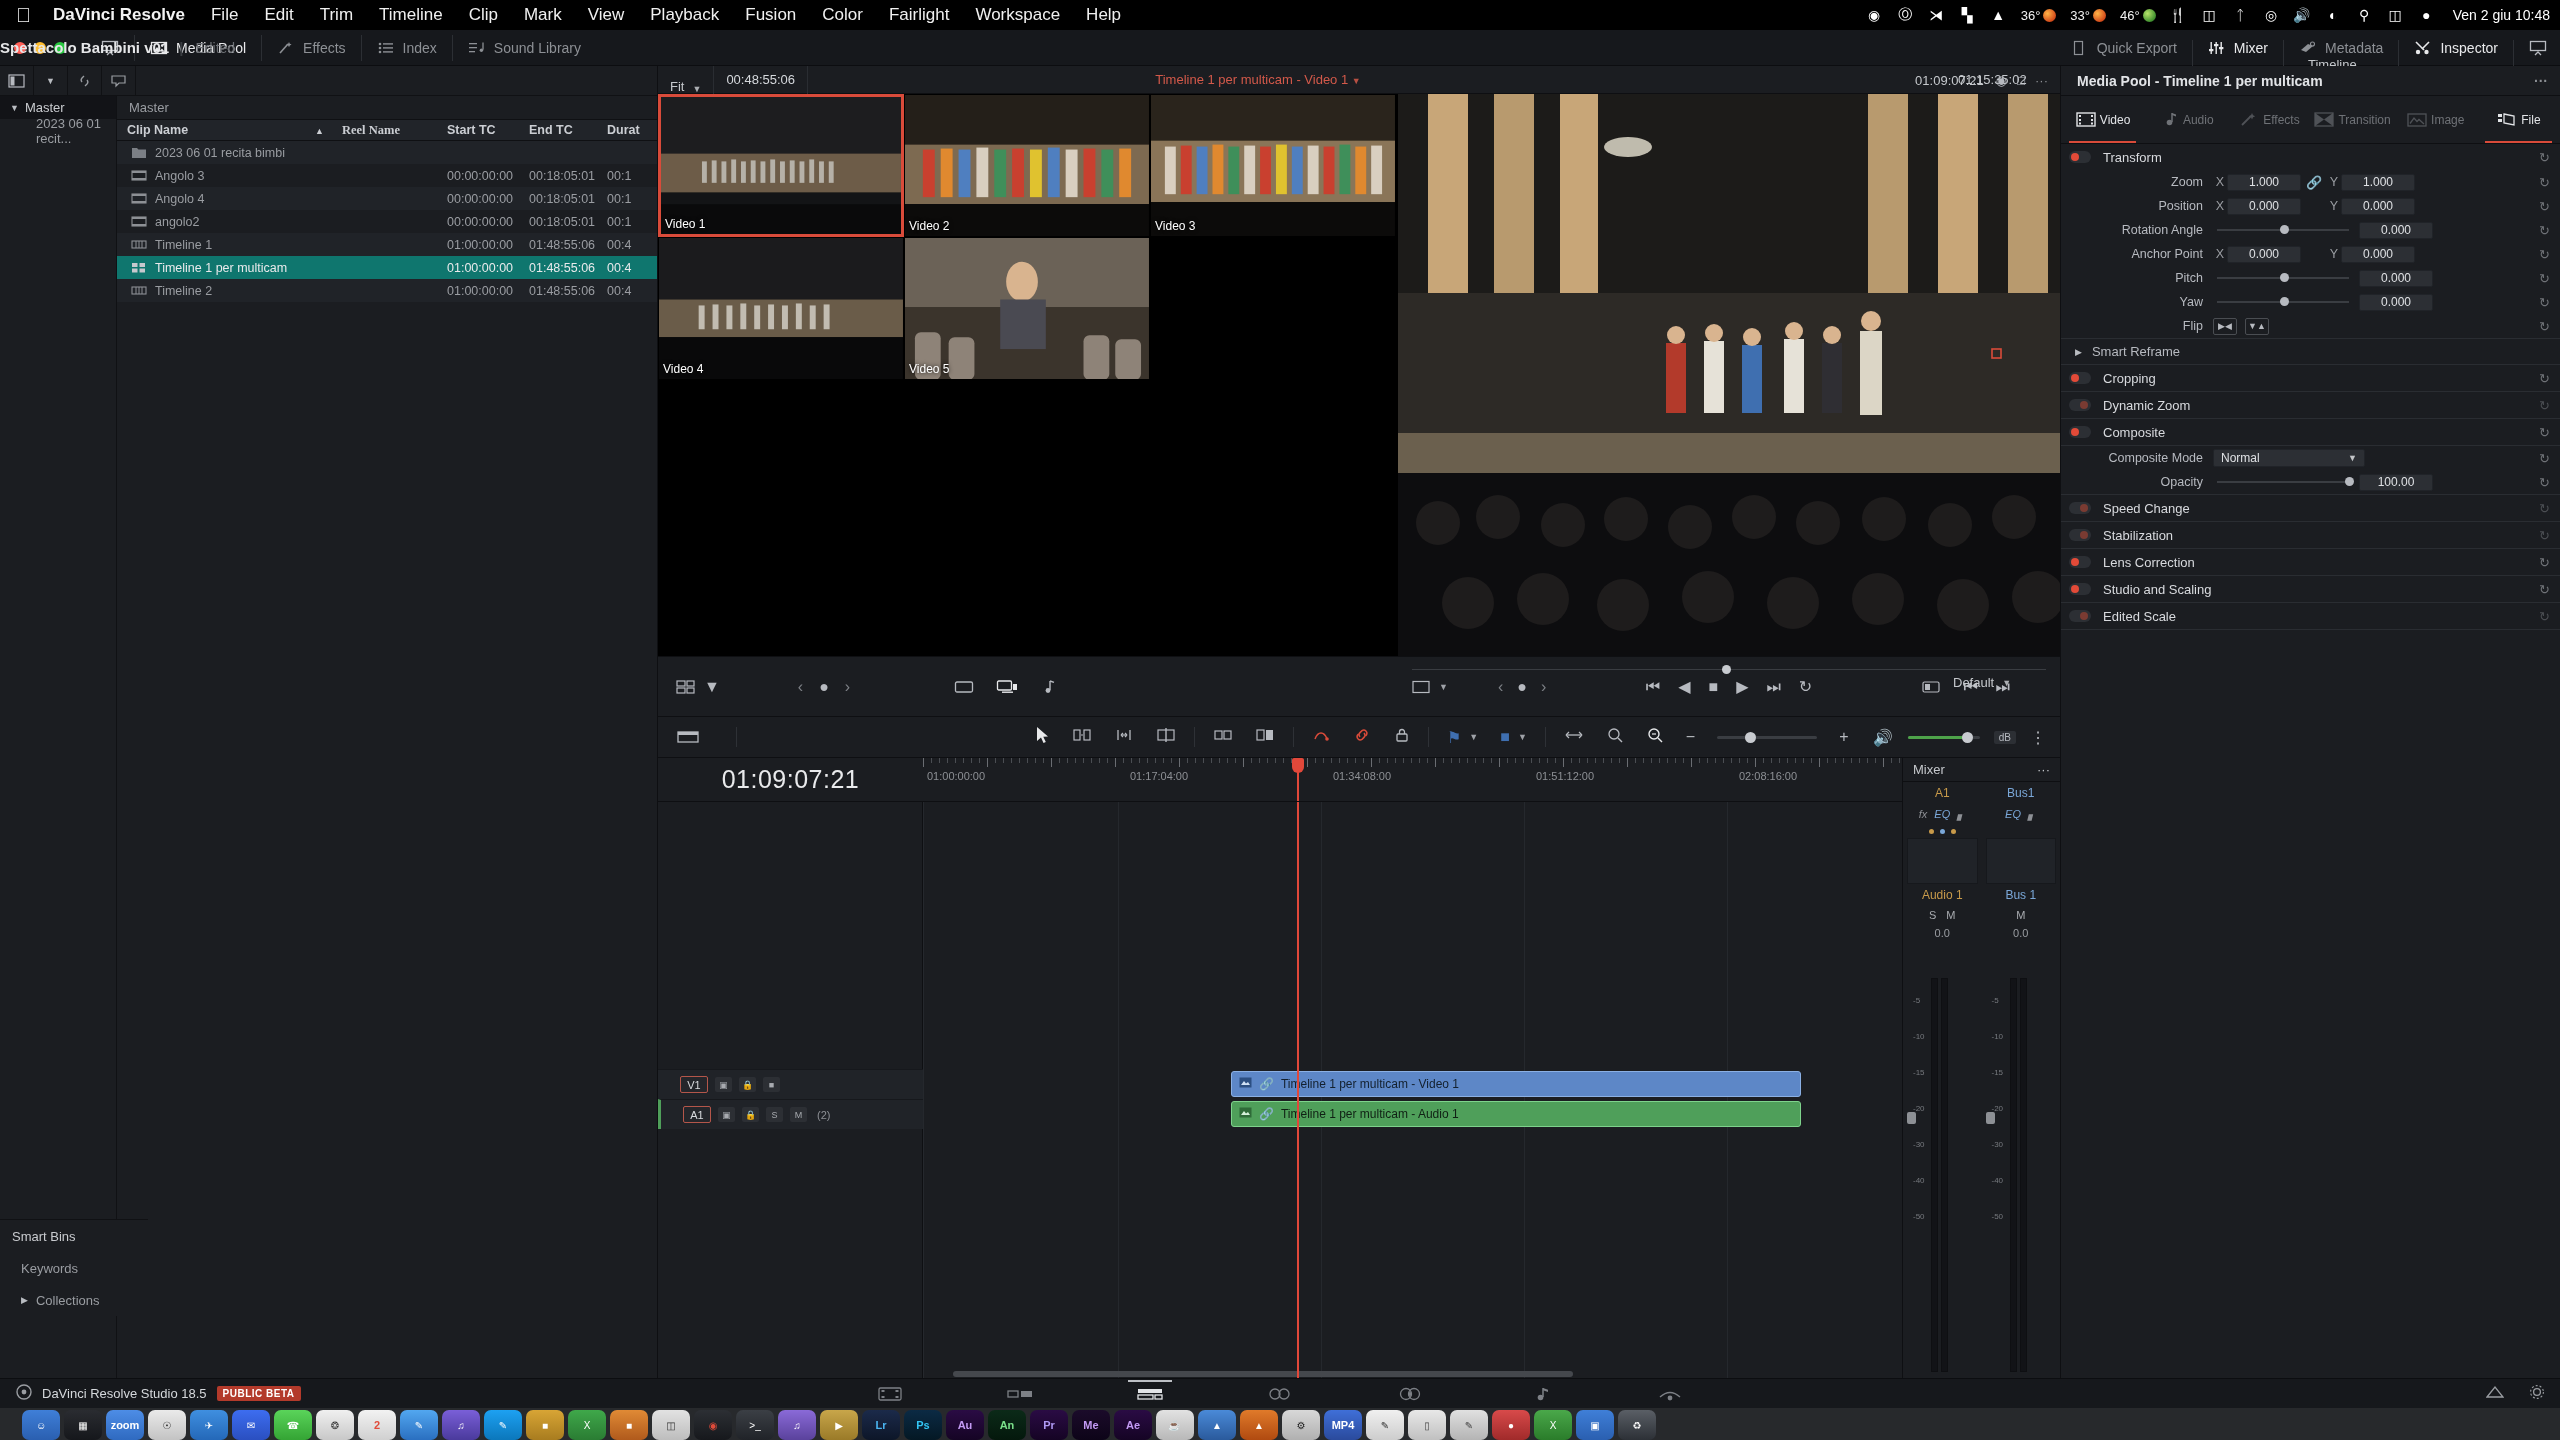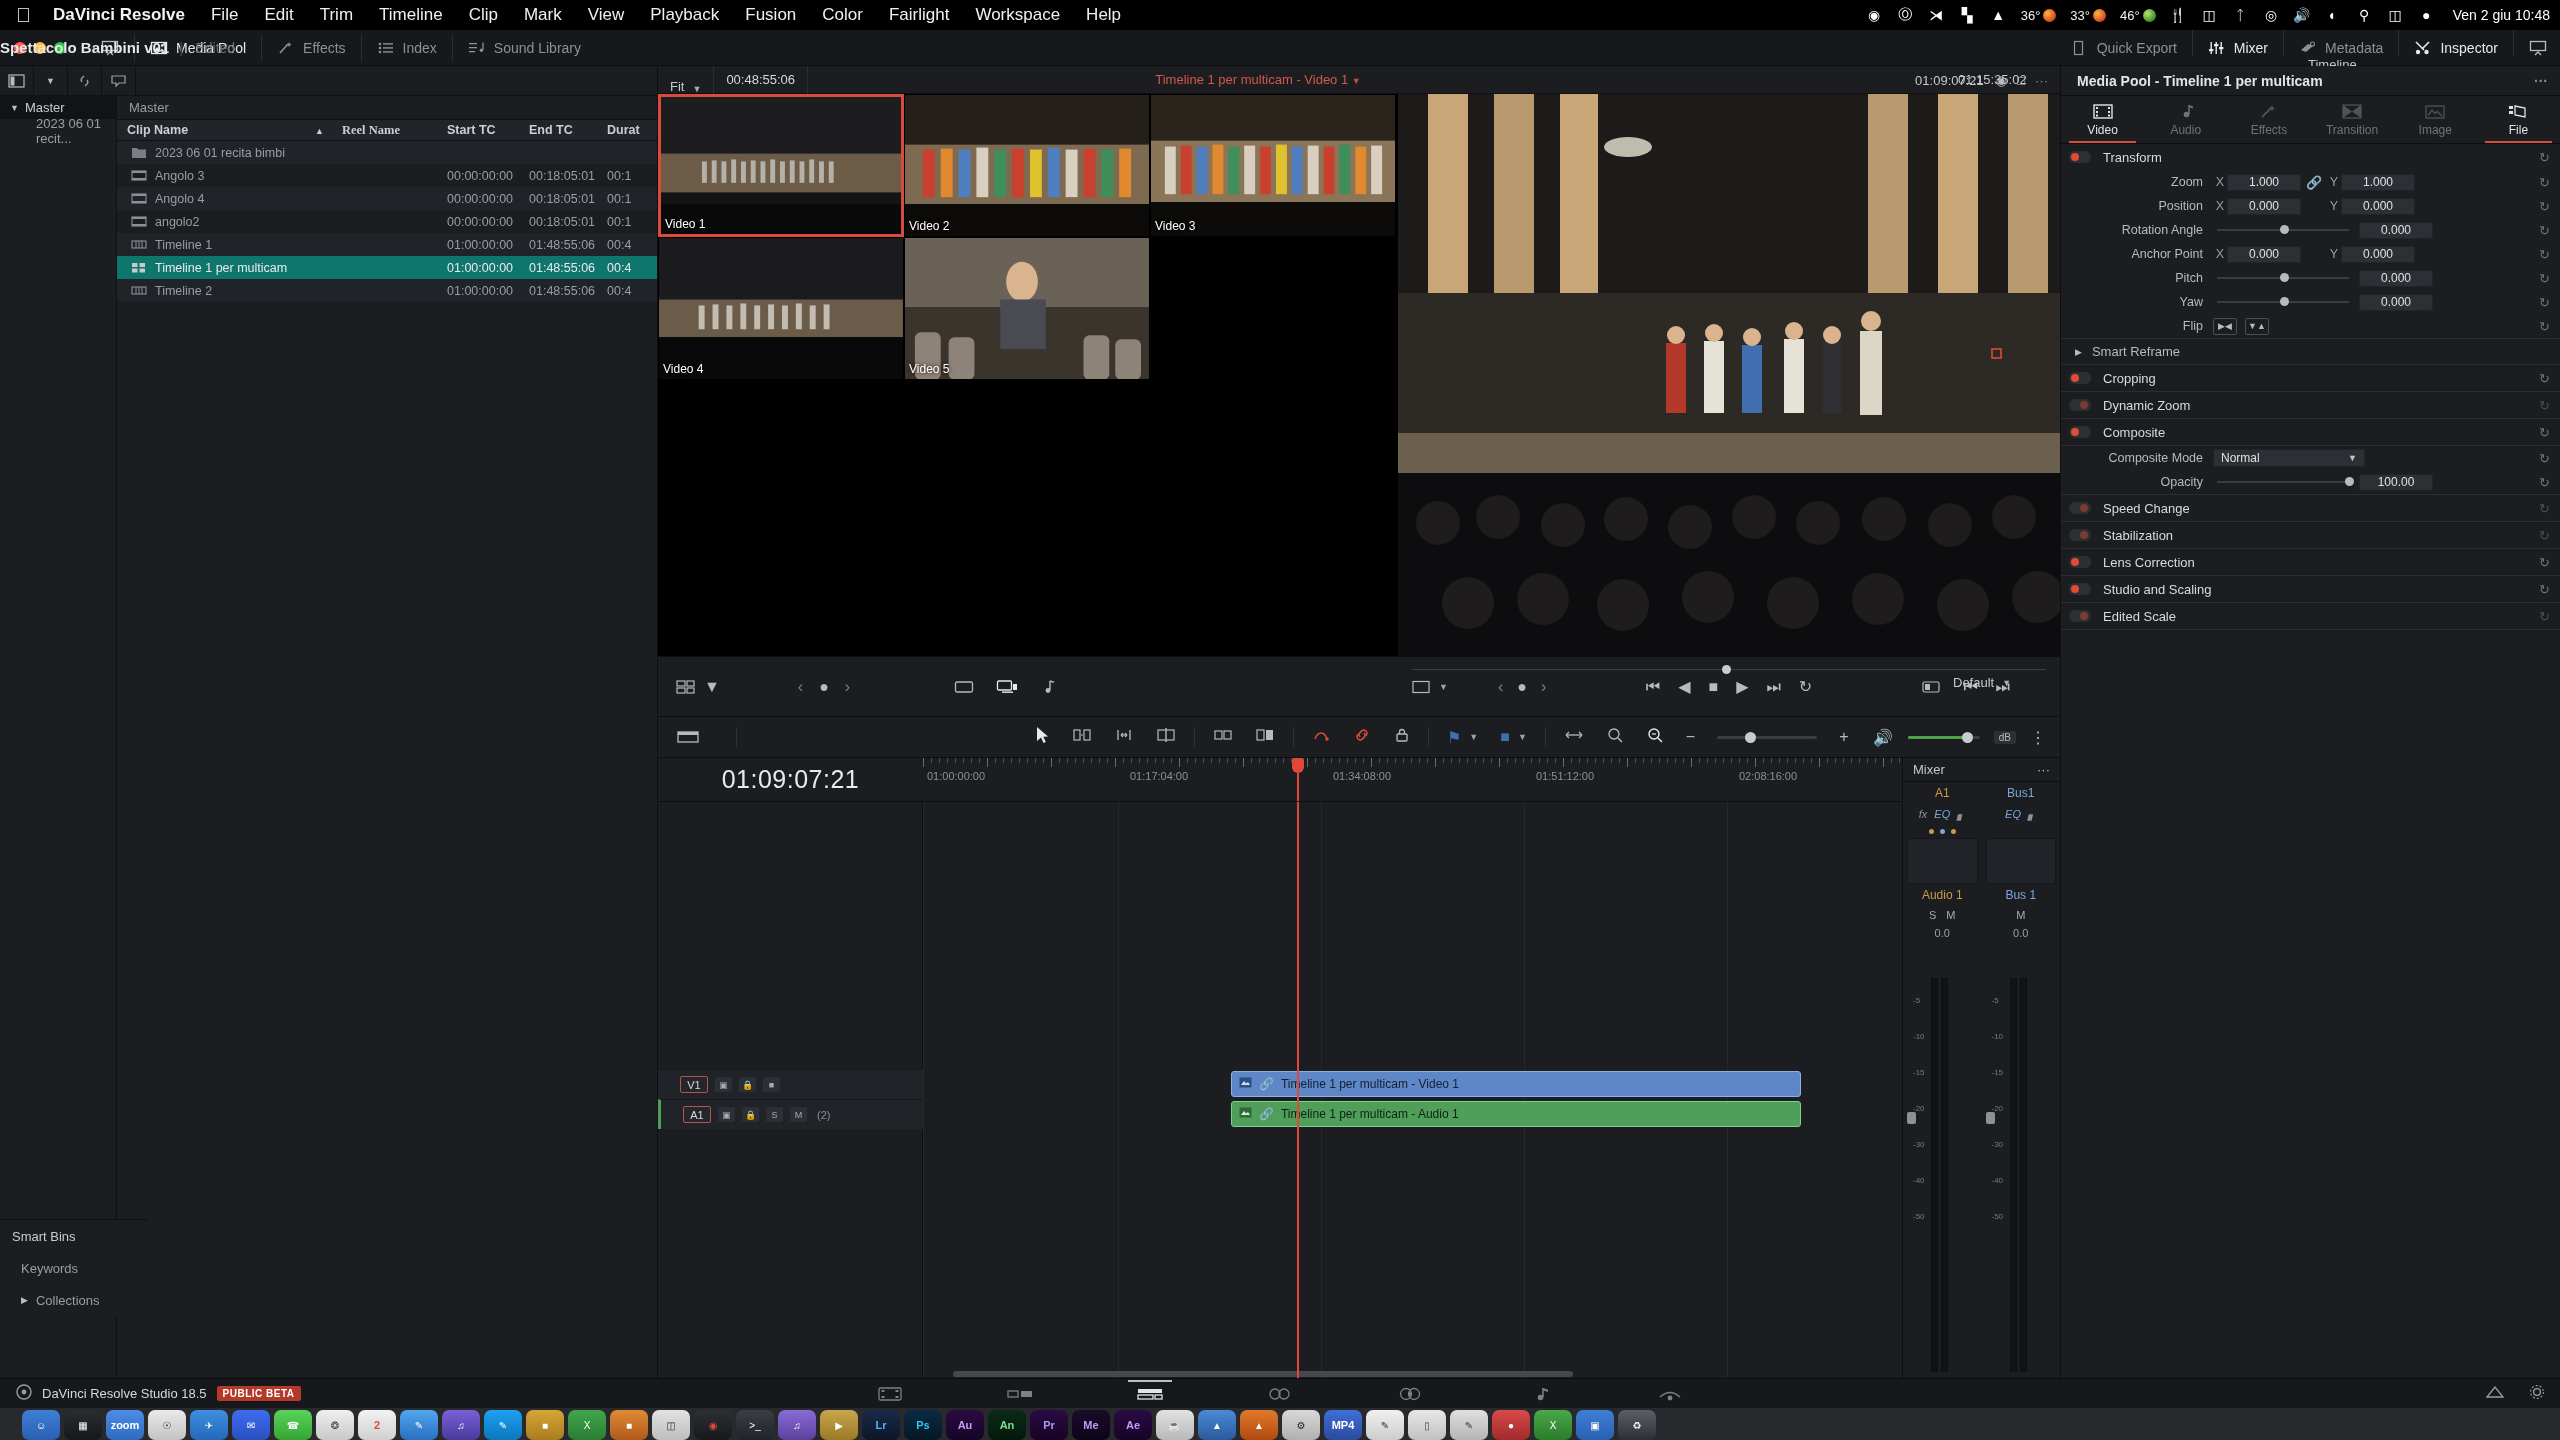--- a/index.html
+++ b/index.html
@@ -31,21 +31,21 @@
   .traffic .r{background:#ff5f57;} .traffic .y{background:#febc2e;} .traffic .g{background:#28c840;}
   .tbsep { width:1px; height:26px; background:#2c2f34; margin:0 2px;}
   .tbitem { display:flex; align-items:center; gap:8px; padding:0 13px; height:36px;
      font-size:14px; color:#8d9095; }
   .tbitem.active { color:#e8e9eb; }
   .tbicon { width:18px; height:18px; display:inline-flex; align-items:center; justify-content:center;}
   .tbtitle { position:absolute; left:0; right:0; text-align:left; font-size:15px; color:#e6e7e9;
      font-weight:bold; pointer-events:none;}
   .tbtitle .sub { font-weight:normal; color:#6f7277; margin-left:12px; font-size:14px;}
   .tbtitle .bar { color:#3a3d42; margin-left:10px;}
-  .tbright { position:absolute; right:0; top:0; height:36px; display:flex; align-items:flex-start;}
+  .tbright { position:absolute; right:0; top:0; height:36px; display:flex; align-items:flex-end;}
 
   
   .leftpane { position:absolute; left:0; top:66px; width:658px; bottom:62px; background:#1b1d21;
      border-right:1px solid #0e0f12;}
   .lp-toolbar{ height:30px; display:flex; align-items:center; border-bottom:1px solid #101114;
      background:#1b1d21;}
   .lp-btn{ width:34px; height:30px; display:flex;align-items:center;justify-content:center;
      color:#9a9da2; border-right:1px solid #101114;}
   .lp-split{ display:flex; height:calc(100% - 30px);}
   .lp-tree{ width:148px; border-right:1px solid #101114; background:#1b1d21; font-size:13px;}
@@ -187,21 +187,21 @@
   .meterbar.b{ left:38px;}
   .fader{ position:absolute; left:4px; top:0; width:9px; height:12px; background:#8d9095; border-radius:2px;}
 
   
   .inspector{ position:absolute; right:0; top:66px; width:500px; bottom:62px; background:#1b1d21;
      border-left:1px solid #0e0f12;}
   .insp-head{ height:30px; display:flex; align-items:center; justify-content:space-between;
      padding:0 12px 0 16px; font-size:14px; color:#e2e4e7; font-weight:bold;
      border-bottom:1px solid #0e0f12;}
   .insp-tabs{ height:48px; display:flex; border-bottom:1px solid #0e0f12;}
-  .insp-tab{ flex:1; display:flex; flex-direction:column; align-items:center; justify-content:center;
+  .insp-tab{ flex:1; display:flex; flex-direction:row; align-items:center; justify-content:center;
      gap:3px; font-size:12px; color:#6f7277; position:relative;}
   .insp-tab.on{ color:#e2e4e7;}
   .insp-tab.on::after{ content:""; position:absolute; left:8px; right:8px; bottom:0; height:2px;
      background:#d94b3a;}
   .sect{ border-bottom:1px solid #2a2d32;}
   .secthead{ height:26px; display:flex; align-items:center; gap:12px; padding-left:8px;
      font-size:13px; color:#d8dade; position:relative;}
   .toggle{ width:22px; height:12px; background:#2c2f34; border-radius:7px; position:relative; flex:none;}
   .toggle i{ position:absolute; left:2px; top:2px; width:8px;height:8px; border-radius:50%;
      background:#e24a38; display:block;}

